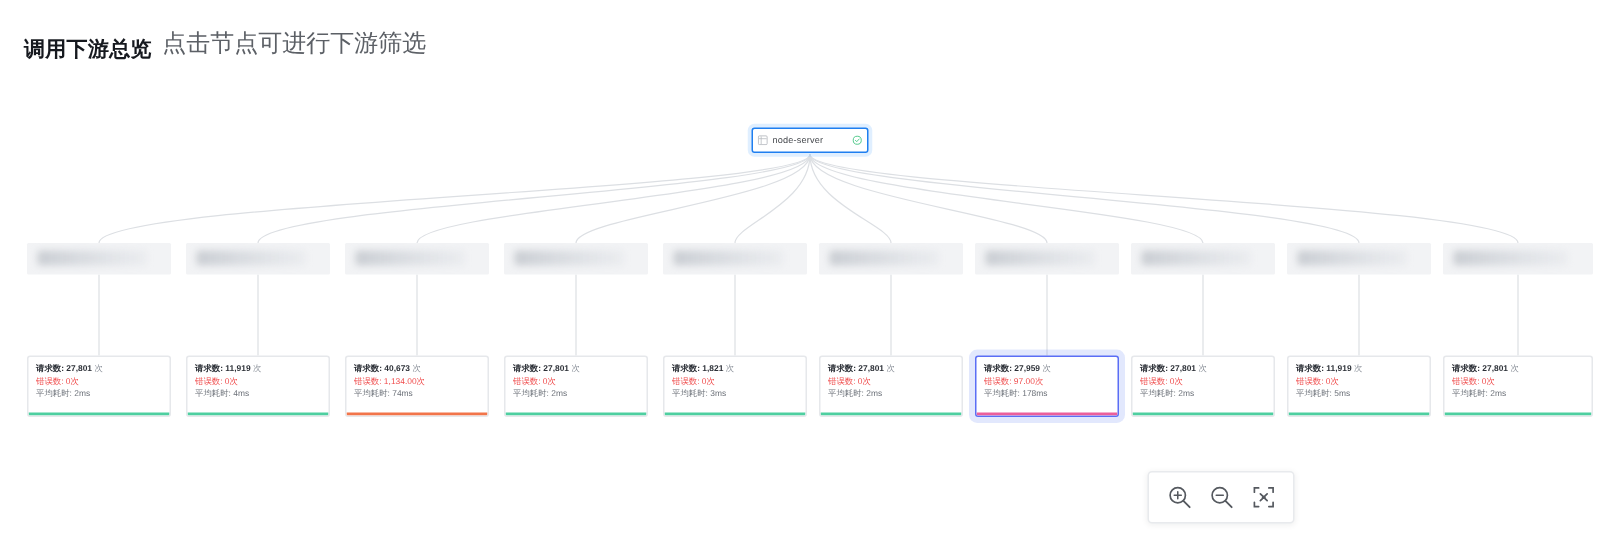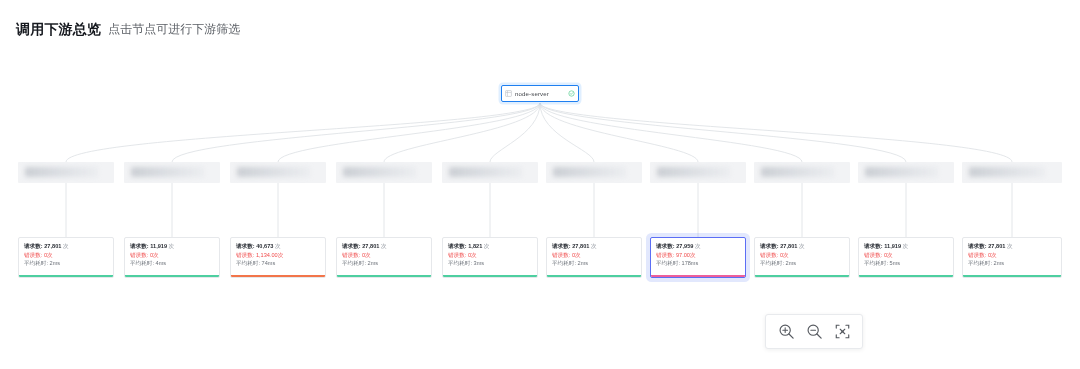--- a/index.html
+++ b/index.html
@@ -32,25 +32,24 @@
     gap: 7px;
   }
   .header-title {
     font-size: 14px;
     font-weight: bold;
     color: #16191f;
     letter-spacing: .2px;
     line-height: 1;
   }
   .header-subtitle {
-    font-size: 12px;
+    font-size: 16px;
     color: #5c6066;
     line-height: 1;
     padding-bottom: .5px;
-    font-family: Liberation Mono, monospace;
   }
 
   
   .graph {
     position: absolute;
     left: 0;
     top: 52px;
     width: 1080px;
     height: 250px;
   }

